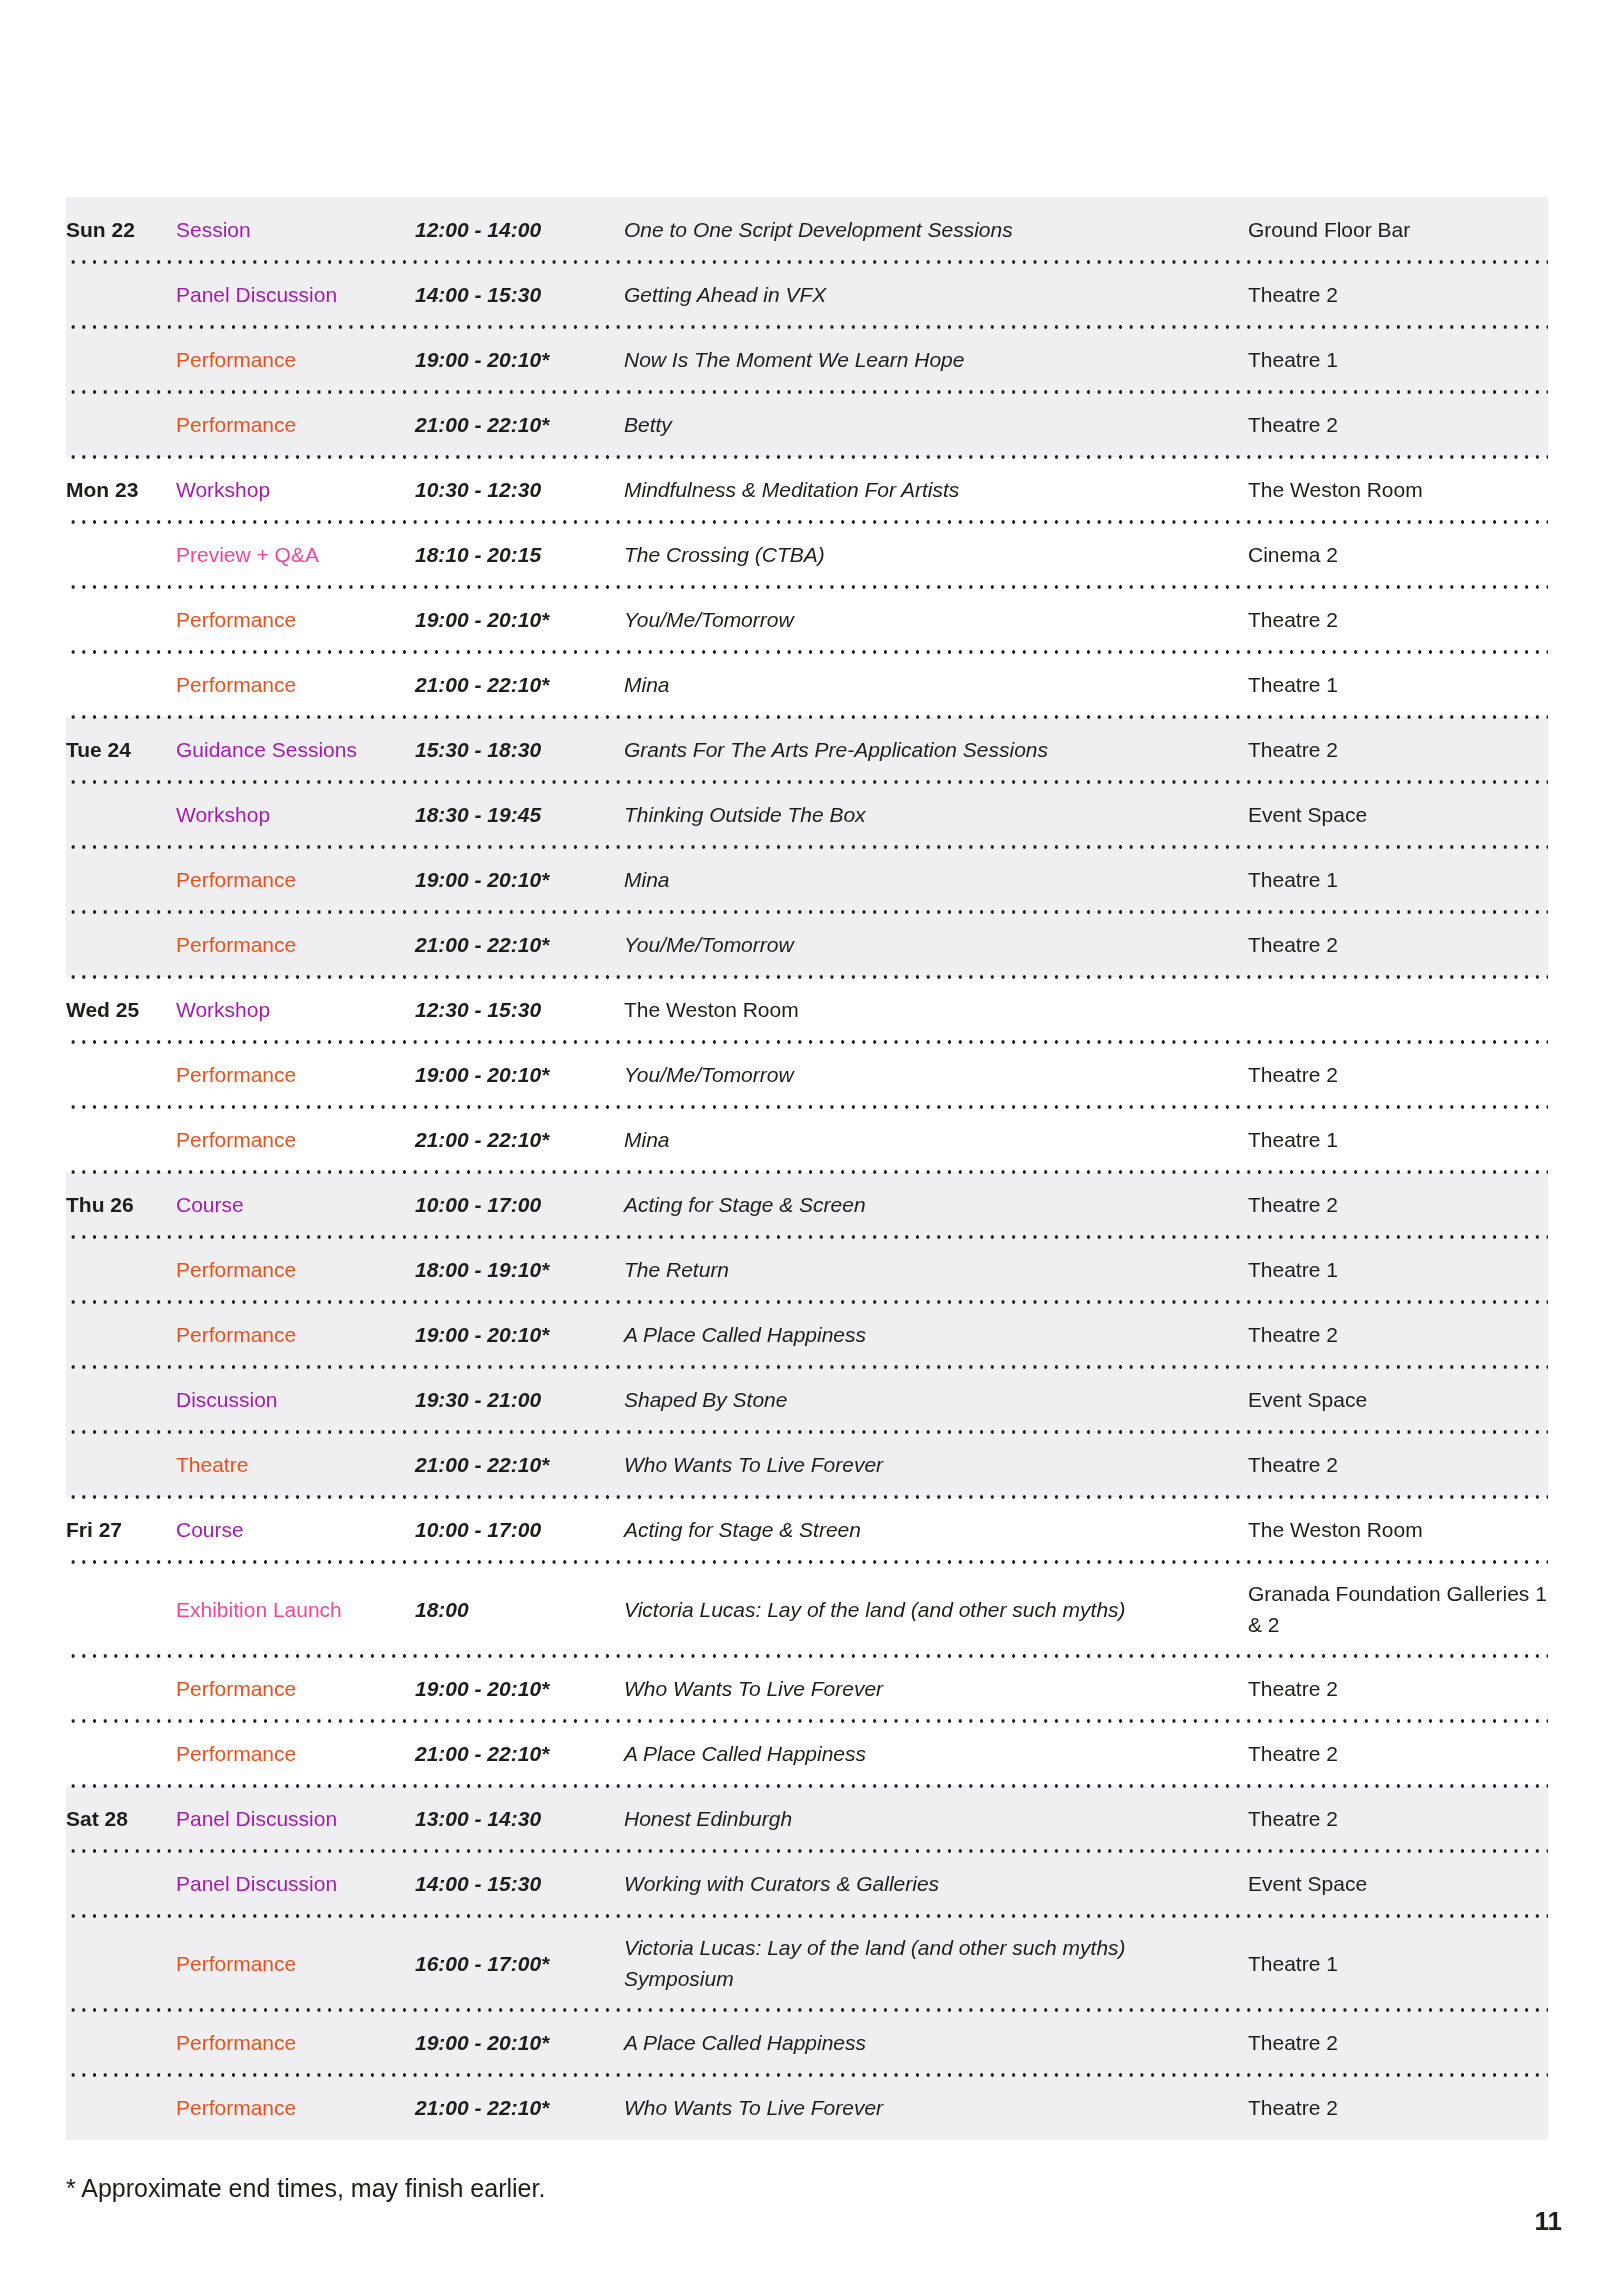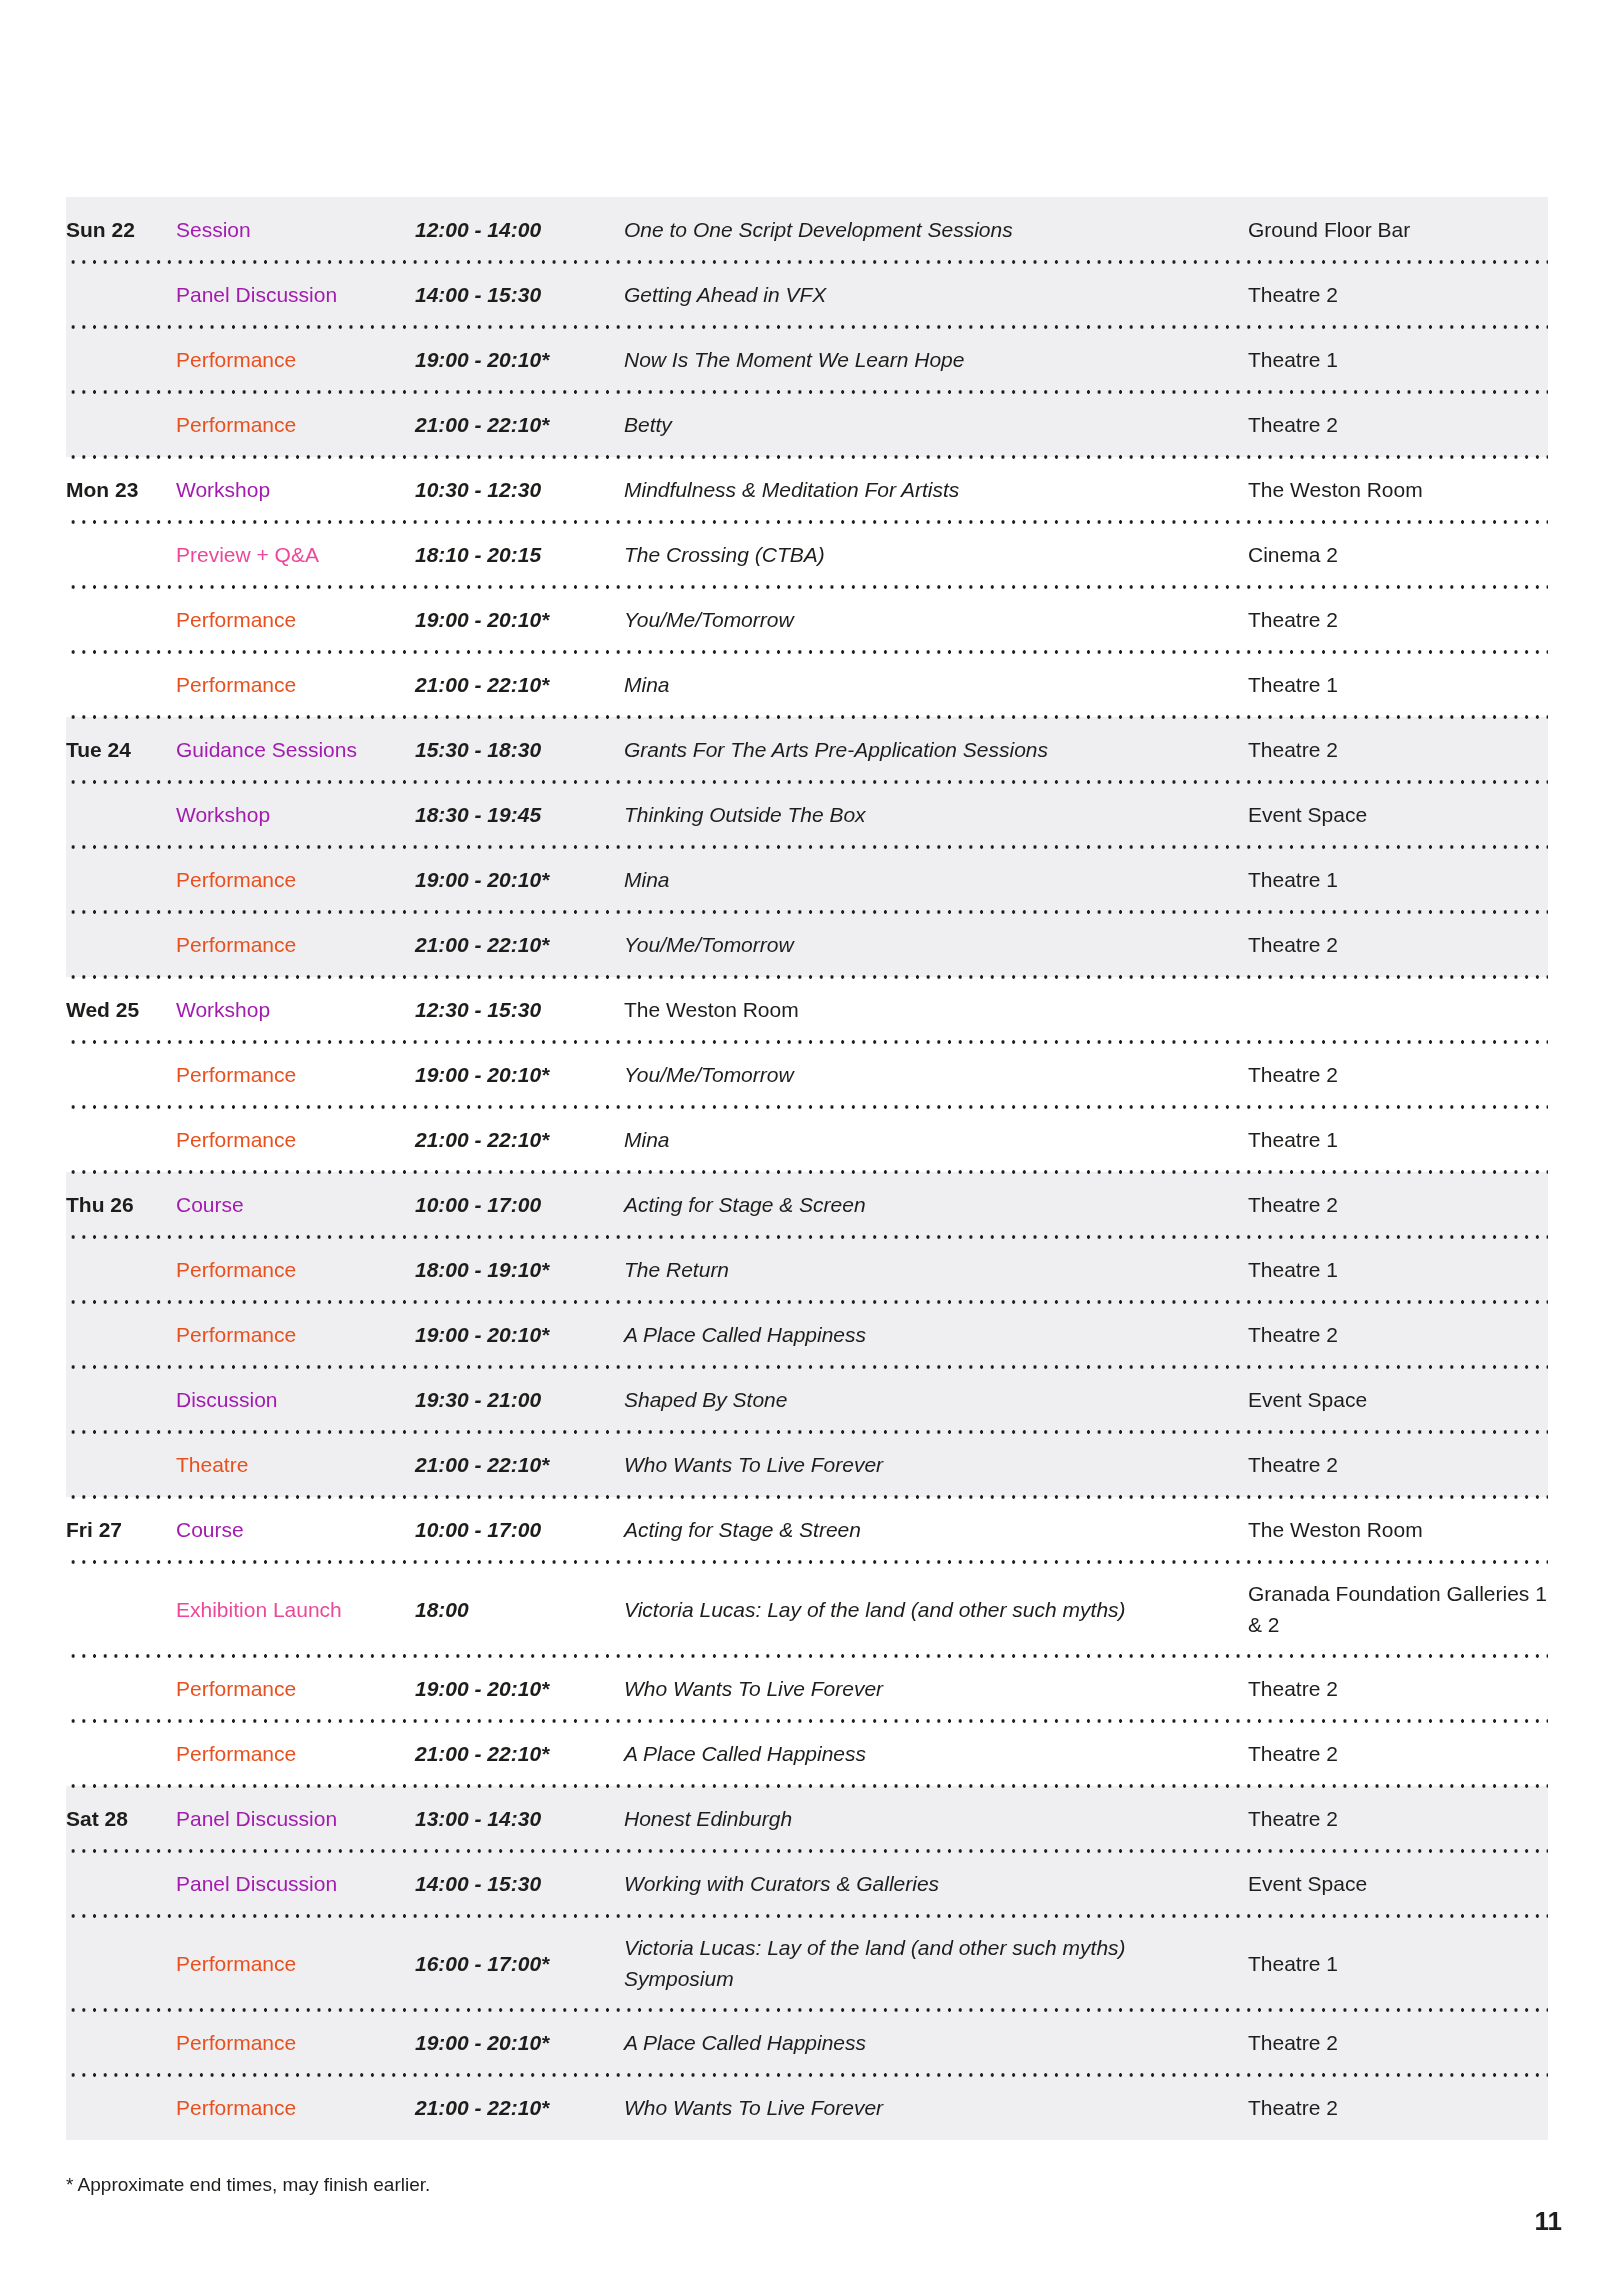--- a/index.html
+++ b/index.html
@@ -13,21 +13,21 @@
     background-size:10.7px 3.7px;background-repeat:repeat-x;background-position:1.8px 0;}
   .row.tall{min-height:94px;}
   .c-day{width:110px;font-weight:bold;flex:none;}
   .c-cat{width:239px;flex:none;}
   .c-time{width:209px;font-weight:bold;flex:none;font-style:italic;}
   .c-title{width:624px;flex:none;padding-right:18.5px;box-sizing:border-box;font-style:italic;}
   .c-venue{flex:1;}
   .green{color:#a21caf;}
   .orange{color:#e8501e;}
   .black{color:#ec4899;}
-  #footnote{position:absolute;left:66px;top:2174px;font-size:19px;}
+  #footnote{position:absolute;left:66px;top:2174px;font-size:25px;}
   #page-number{position:absolute;right:51px;top:2206px;font-size:26px;font-weight:bold;}
 </style>
 </head>
 <body>
 
 <div id="schedule">
     <div class="day shaded">
       <div class="row sep">
         <div class="c-day">Sun 22</div>
         <div class="c-cat green">Session</div>

